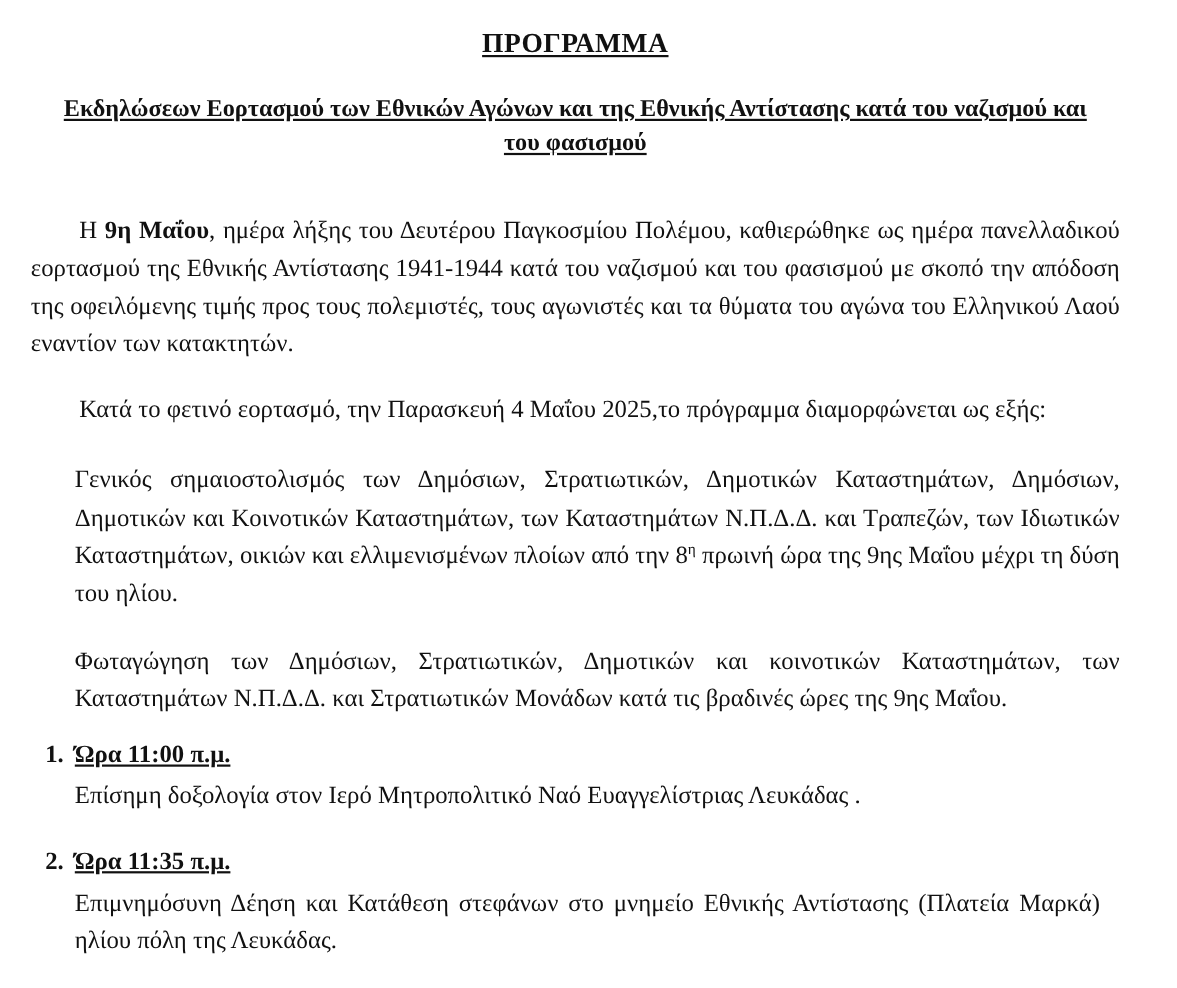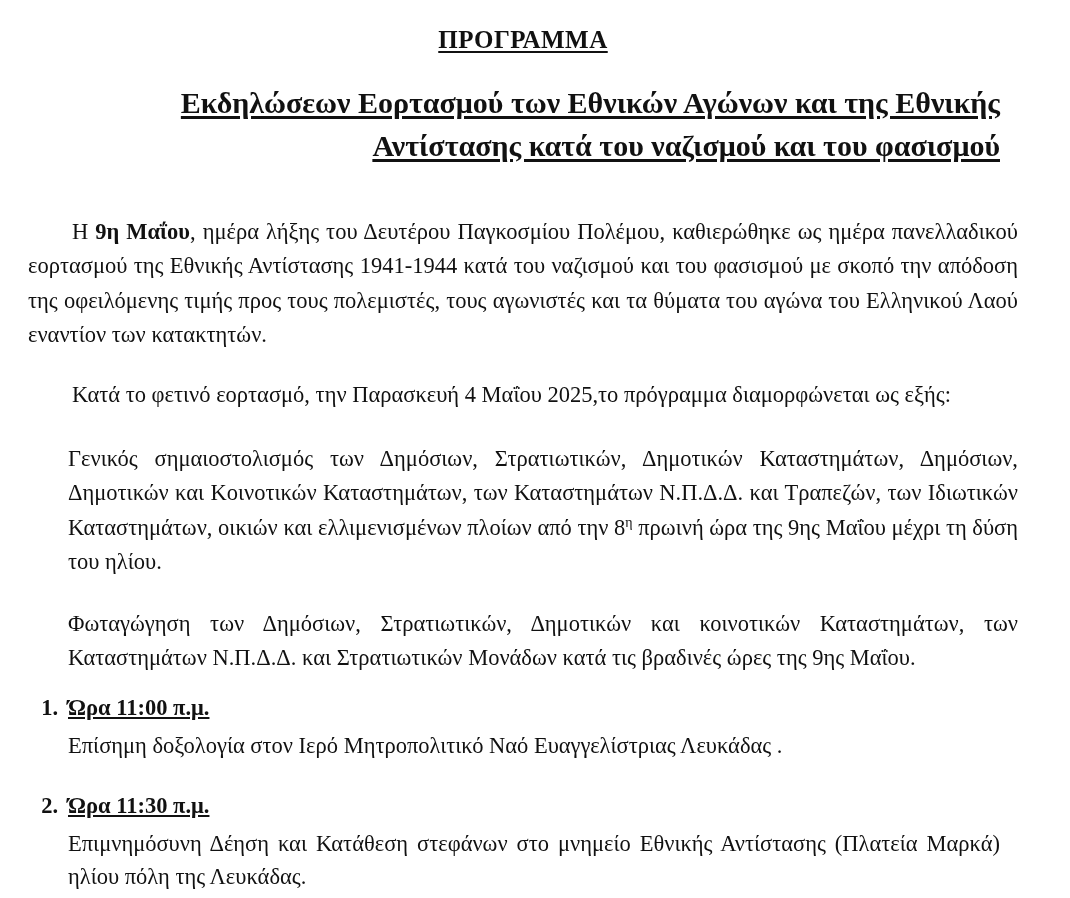--- a/index.html
+++ b/index.html
@@ -24,23 +24,23 @@
   .doc-title {
     text-align: center;
     font-weight: bold;
     font-size: 25px;
     letter-spacing: 0.5px;
     text-decoration: underline;
     text-underline-offset: 3px;
     margin: 8px 0 0 0;
   }
   .doc-subtitle {
-    text-align: right;
+    text-align: center;
     font-weight: bold;
-    font-size: 30px;
+    font-size: 22px;
     line-height: 1.42;
     text-decoration: underline;
     text-underline-offset: 3px;
     margin: 28px 18px 0 18px;
   }
   .para {
     font-size: 22.5px;
     line-height: 1.52;
     text-align: justify;
     text-justify: inter-word;
@@ -119,18 +119,18 @@
   <p class="para p-block2">Φωταγώγηση των Δημόσιων, Στρατιωτικών, Δημοτικών και κοινοτικών Καταστημάτων, των Καταστημάτων Ν.Π.Δ.Δ. και Στρατιωτικών Μονάδων κατά τις βραδινές ώρες της 9ης Μαΐου.</p>
 
   <ol class="list">
     <li class="list-item">
       <span class="num">1.</span>
       <span class="item-head">Ώρα 11:00 π.μ.</span>
       <span class="item-body nojust">Επίσημη δοξολογία στον Ιερό Μητροπολιτικό Ναό Ευαγγελίστριας Λευκάδας .</span>
     </li>
     <li class="list-item" style="margin-top:26px;">
       <span class="num">2.</span>
-      <span class="item-head">Ώρα 11:30 π.μ.</span>
+      <span class="item-head">Ώρα 11:35 π.μ.</span>
       <span class="item-body">Επιμνημόσυνη Δέηση και Κατάθεση στεφάνων στο μνημείο Εθνικής Αντίστασης (Πλατεία Μαρκά) ηλίου πόλη της Λευκάδας.</span>
     </li>
   </ol>
 
 </div>
 
 </body></html>

